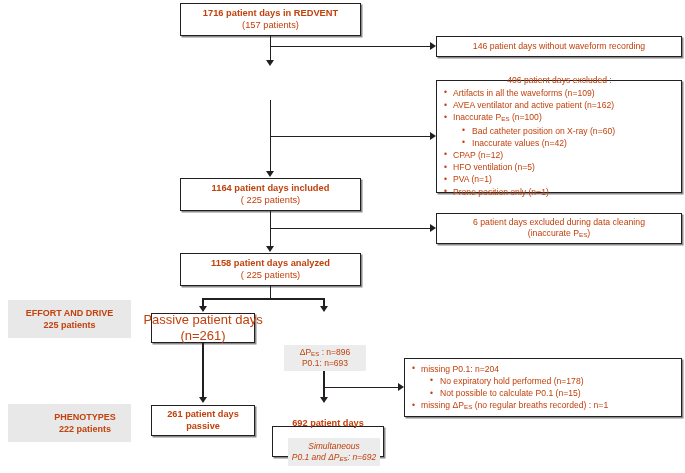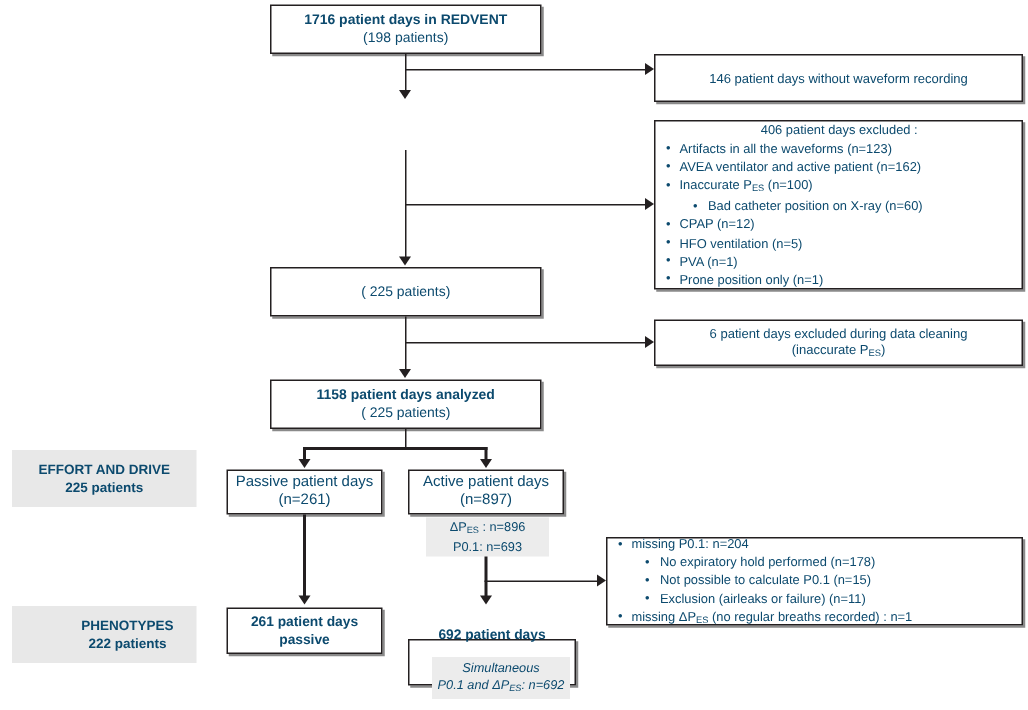--- a/index.html
+++ b/index.html
@@ -6,21 +6,21 @@
     margin: 0;
     padding: 0;
     background: #ffffff;
   }
   #canvas {
     position: relative;
     width: 685px;
     height: 473px;
     background: #ffffff;
     font-family: "Liberation Sans", sans-serif;
-    color: #0c4a6e;
+    color: #c2410c;
     overflow: hidden;
   }
 
   
   .box {
     position: absolute;
     box-sizing: border-box;
     border: 1.6px solid #231f20;
     background: #ffffff;
     display: flex;
@@ -41,21 +41,21 @@
     font-size: 8.6px;
     align-items: flex-start;
     justify-content: center;
     text-align: left;
     padding: 3px 4px 3px 5px;
   }
 
   .plain-box { font-size: 8.7px; }
   .plain-box .ln { font-weight: normal; }
 
-  .branch-box { font-size: 10px; }
+  .branch-box { font-size: 13px; }
   .branch-box .ln { font-weight: normal; }
 
   .bold-branch-box { font-size: 9.2px; }
   .bold-branch-box .ln { font-weight: bold; }
 
   
   .grey-label {
     position: absolute;
     box-sizing: border-box;
     background: #e8e8e8;
@@ -140,85 +140,82 @@
     border-left: 6px solid #231f20;
   }
 </style>
 </head>
 <body>
 
 <div id="canvas">
 
   <div class="box main-box" style="left:180px; top:3px; width:181px; height:33px;">
     <span class="ln ln1">1716 patient days in REDVENT</span>
-    <span class="ln ln2">(198 patients)</span>
+    <span class="ln ln2">(157 patients)</span>
   </div>
 
 
   <div class="box main-box" style="left:180px; top:178px; width:181px; height:33px;">
+    <span class="ln ln1">1164 patient days included</span>
     <span class="ln ln2">( 225 patients)</span>
   </div>
 
   <div class="box main-box" style="left:180px; top:253px; width:181px; height:33px;">
     <span class="ln ln1">1158 patient days analyzed</span>
     <span class="ln ln2">( 225 patients)</span>
   </div>
 
-  <div class="box plain-box" style="left:436px; top:36px; width:246px; height:32px;">
+  <div class="box plain-box" style="left:436px; top:36px; width:246px; height:21px;">
     <span class="ln">146 patient days without waveform recording</span>
   </div>
 
   <div class="box side-box" style="left:436px; top:80px; width:246px; height:113px;">
     <div class="bullets">
       <span class="bullet-title">406 patient days excluded :</span>
-      <span class="bl">Artifacts in all the waveforms (n=123)</span>
+      <span class="bl">Artifacts in all the waveforms (n=109)</span>
       <span class="bl">AVEA ventilator and active patient (n=162)</span>
       <span class="bl">Inaccurate P<sub>ES</sub> (n=100)</span>
       <span class="bl sub">Bad catheter position on X-ray (n=60)</span>
+      <span class="bl sub">Inaccurate values (n=42)</span>
       <span class="bl">CPAP (n=12)</span>
       <span class="bl">HFO ventilation (n=5)</span>
       <span class="bl">PVA (n=1)</span>
       <span class="bl">Prone position only (n=1)</span>
     </div>
   </div>
 
   <div class="box plain-box" style="left:436px; top:213px; width:246px; height:31px;">
     <span class="ln">6 patient days excluded during data cleaning</span>
     <span class="ln">(inaccurate P<sub>ES</sub>)</span>
   </div>
 
   <div class="box side-box" style="left:404px; top:358px; width:278px; height:59px;">
     <div class="bullets">
       <span class="bl">missing P0.1: n=204</span>
       <span class="bl sub">No expiratory hold performed (n=178)</span>
       <span class="bl sub">Not possible to calculate P0.1 (n=15)</span>
-      <span class="bl sub">Exclusion (airleaks or failure) (n=11)</span>
       <span class="bl">missing ΔP<sub>ES</sub> (no regular breaths recorded) : n=1</span>
     </div>
   </div>
 
   <div class="grey-label" style="left:8px; top:300px; width:123px; height:38px;">
     <span class="ln">EFFORT AND DRIVE</span>
     <span class="ln">225 patients</span>
   </div>
 
   <div class="grey-label" style="left:8px; top:404px; width:123px; height:38px;padding-left:31px;">
     <span class="ln">PHENOTYPES</span>
     <span class="ln">222 patients</span>
   </div>
 
   <div class="box branch-box" style="left:151px; top:313px; width:104px; height:30px;">
     <span class="ln">Passive patient days</span>
     <span class="ln">(n=261)</span>
   </div>
 
-  <div class="box branch-box" style="left:272px; top:313px; width:104px; height:30px;">
-    <span class="ln">Active patient days</span>
-    <span class="ln">(n=897)</span>
-  </div>
 
   <div class="grey-note" style="left:284px; top:345px; width:82px; height:26px;">
     <span class="ln">ΔP<sub>ES</sub> : n=896</span>
     <span class="ln">P0.1: n=693</span>
   </div>
 
   <div class="box bold-branch-box" style="left:151px; top:405px; width:104px; height:31px;">
     <span class="ln">261 patient days</span>
     <span class="ln">passive</span>
   </div>

